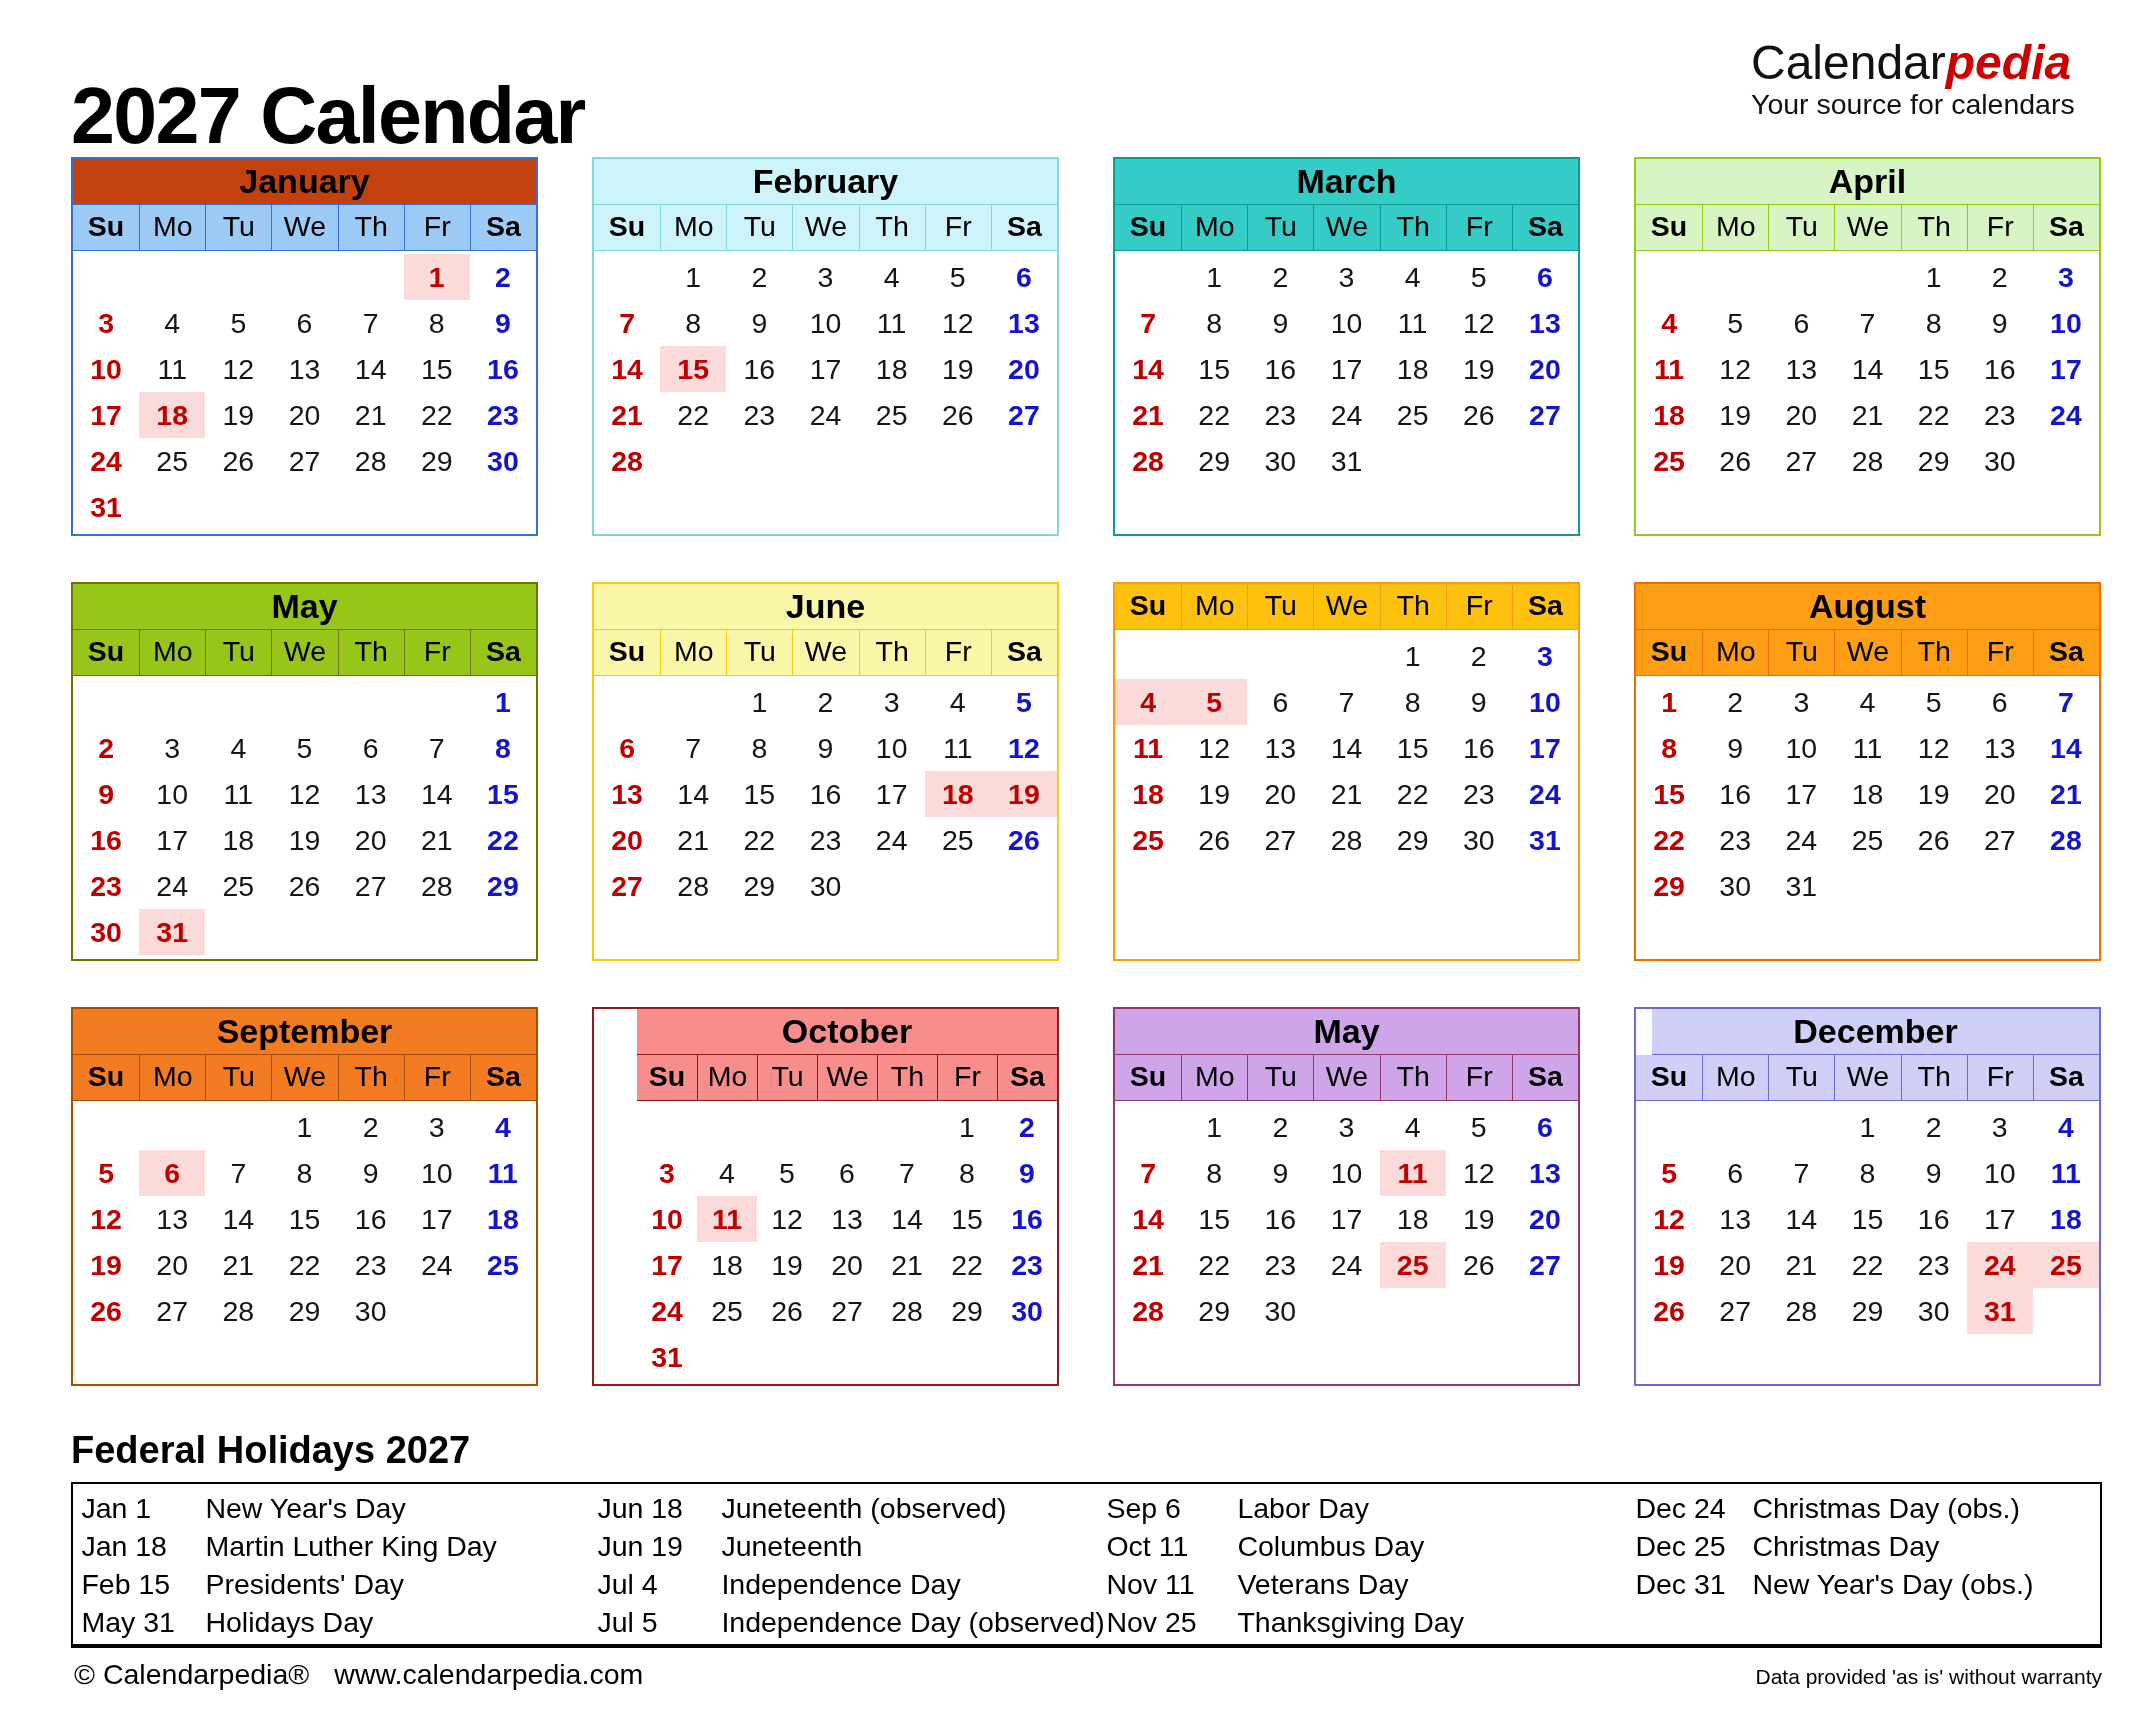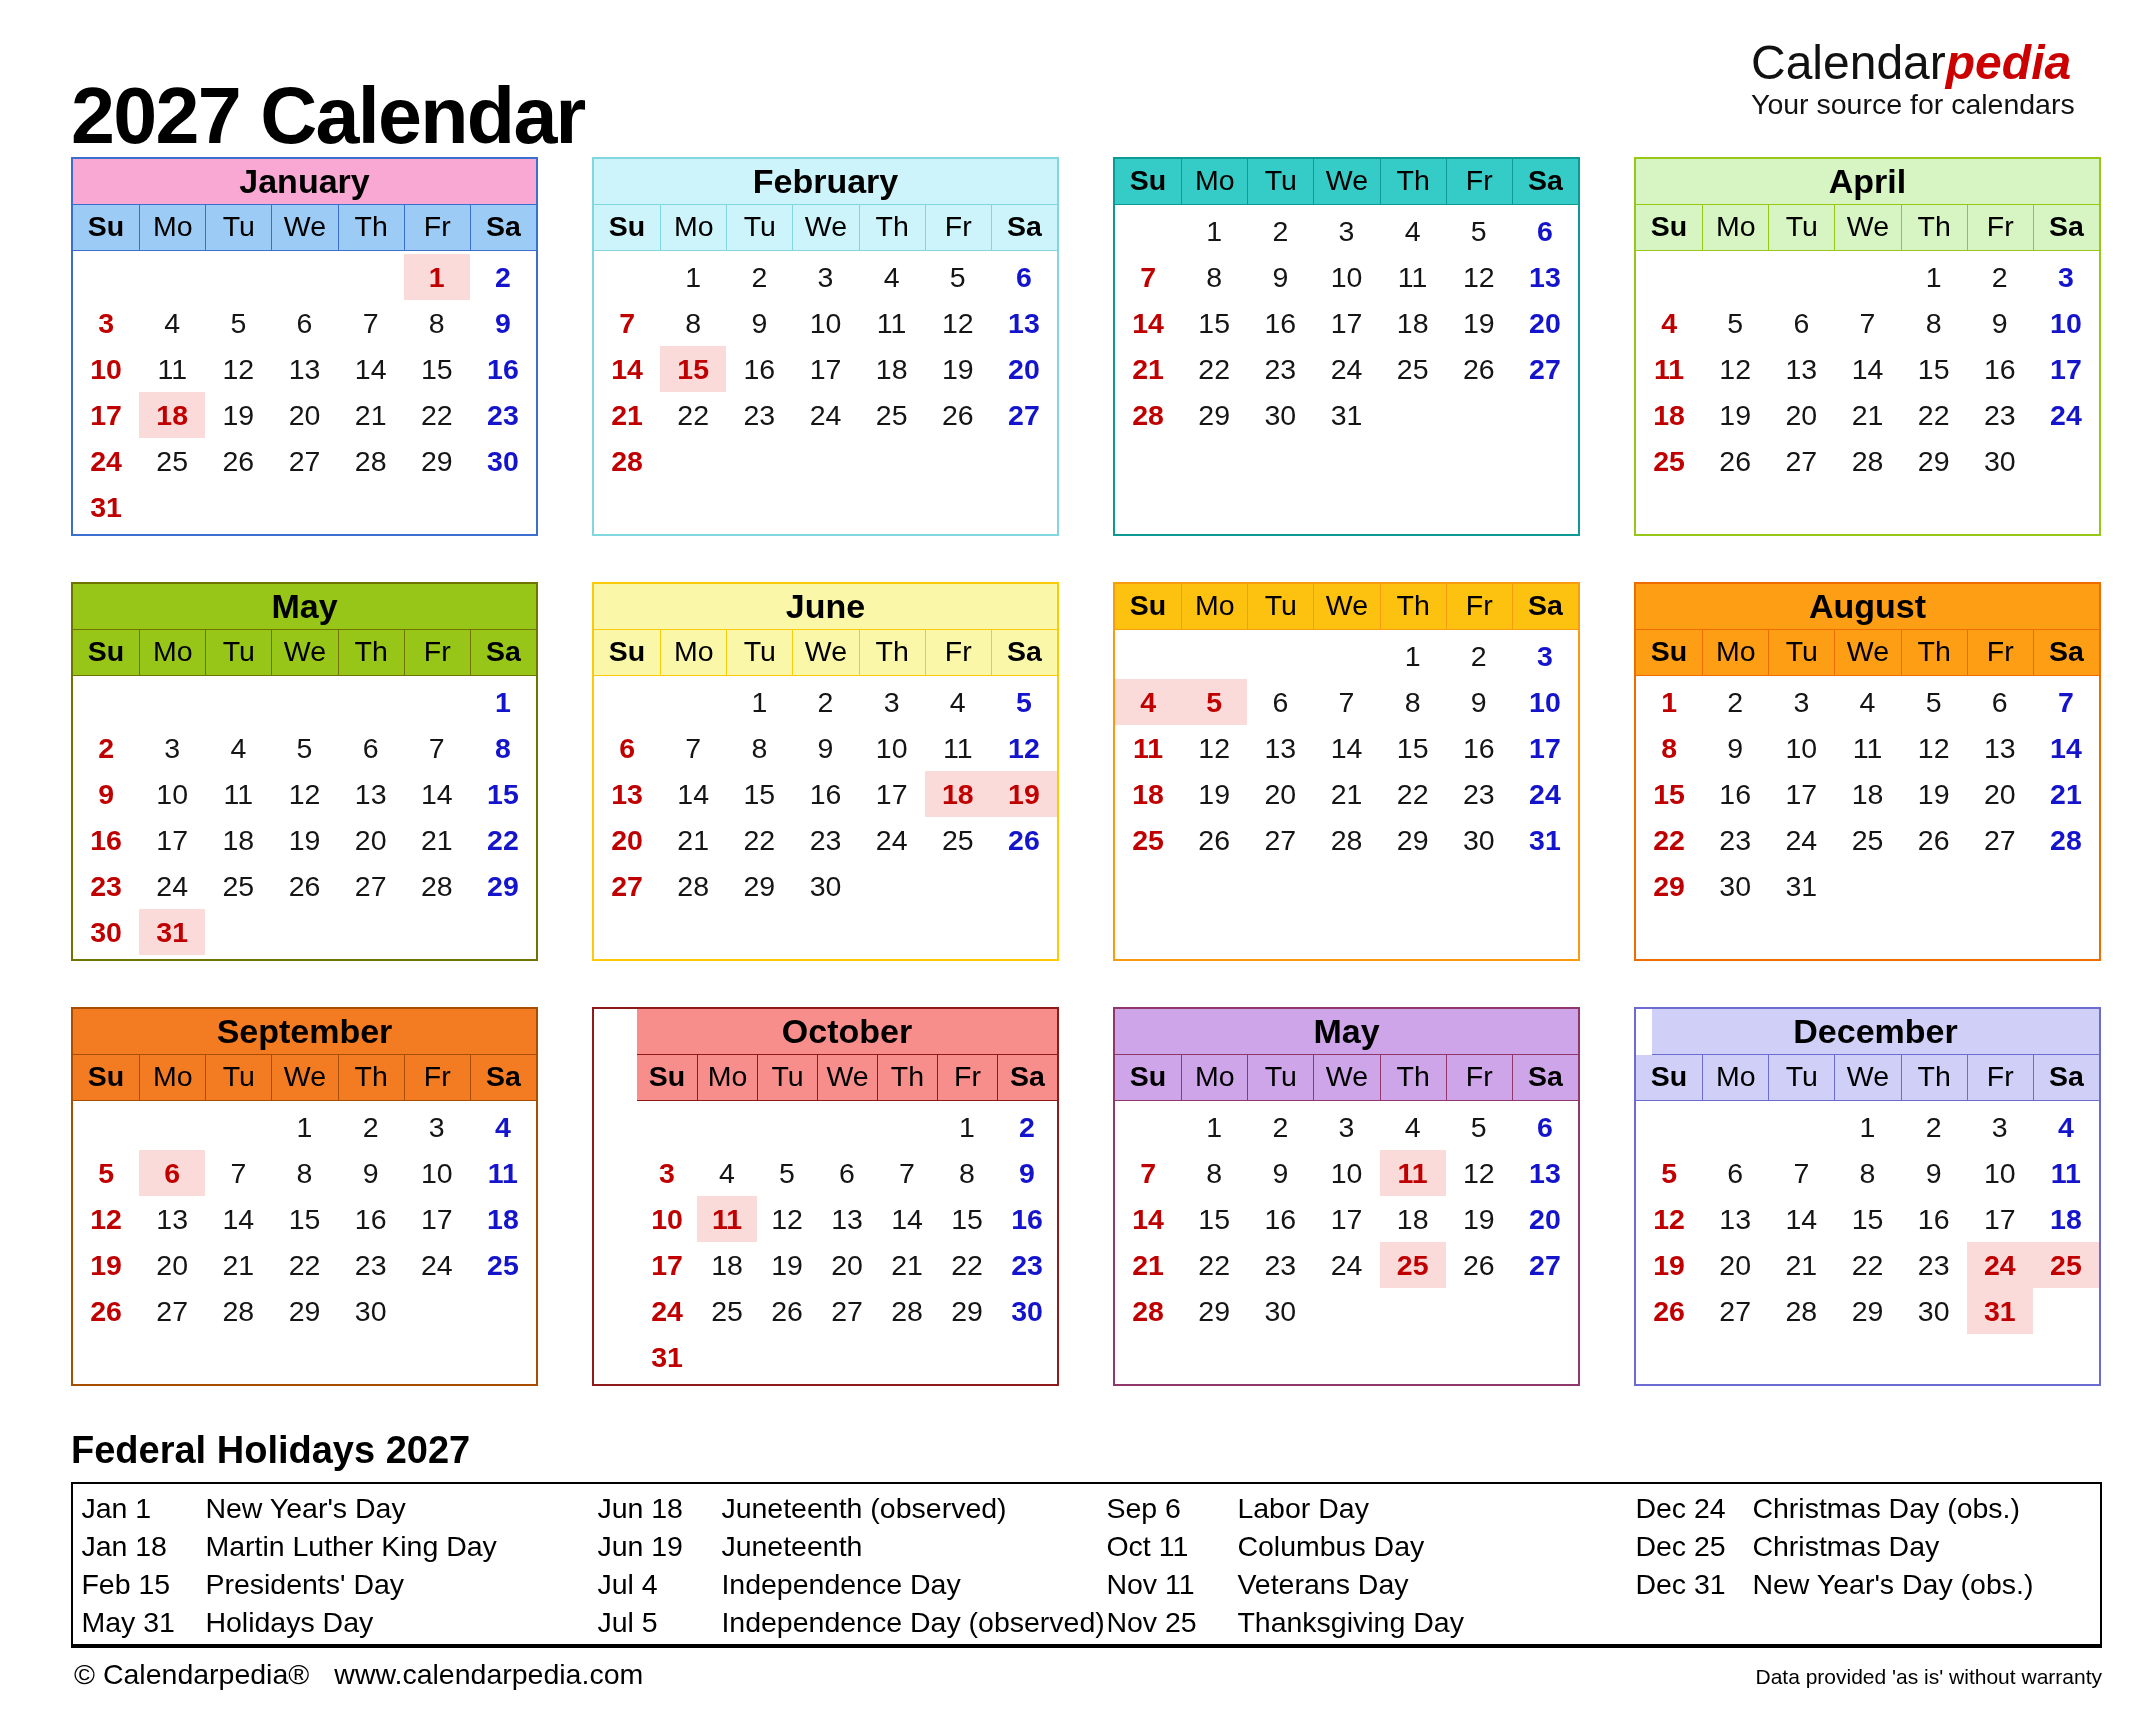--- a/index.html
+++ b/index.html
@@ -47,21 +47,21 @@
 
 <h1 class="page-title">2027 Calendar</h1>
 
 <div class="logo">
   <div class="logo-name"><span>Calendar</span><span class="pedia">pedia</span></div>
   <div class="logo-tagline">Your source for calendars</div>
 </div>
 
 <div class="months-grid">
     <section class="month" style="border-color: rgb(58, 111, 206);">
-      <div class="m-title" style="background: #f9a8d4; border-color: rgb(58, 111, 206);">January</div>
+      <div class="m-title" style="background: #c2410c; border-color: rgb(58, 111, 206);">January</div>
       <div class="m-days" style="background: rgb(156, 203, 245); border-color: rgb(58, 111, 206);">
         <span class="bold">Su</span>
         <span style="border-left: 1.7px solid rgb(58, 111, 206);">Mo</span>
         <span style="border-left: 1.7px solid rgb(58, 111, 206);">Tu</span>
         <span style="border-left: 1.7px solid rgb(58, 111, 206);">We</span>
         <span style="border-left: 1.7px solid rgb(58, 111, 206);">Th</span>
         <span style="border-left: 1.7px solid rgb(58, 111, 206);">Fr</span>
         <span class="bold" style="border-left: 1.7px solid rgb(58, 111, 206);">Sa</span>
       </div>
       <div class="m-body">
@@ -159,20 +159,21 @@
         <div></div>
         <div></div>
         <div></div>
         <div></div>
         <div></div>
         <div></div>
         <div></div>
       </div>
     </section>
     <section class="month" style="border-color: rgb(14, 154, 148);">
+      <div class="m-title" style="background: rgb(53, 203, 198); border-color: rgb(14, 154, 148);">March</div>
       <div class="m-days" style="background: rgb(53, 203, 198); border-color: rgb(14, 154, 148);">
         <span class="bold">Su</span>
         <span style="border-left: 1.7px solid rgb(14, 154, 148);">Mo</span>
         <span style="border-left: 1.7px solid rgb(14, 154, 148);">Tu</span>
         <span style="border-left: 1.7px solid rgb(14, 154, 148);">We</span>
         <span style="border-left: 1.7px solid rgb(14, 154, 148);">Th</span>
         <span style="border-left: 1.7px solid rgb(14, 154, 148);">Fr</span>
         <span class="bold" style="border-left: 1.7px solid rgb(14, 154, 148);">Sa</span>
       </div>
       <div class="m-body">

